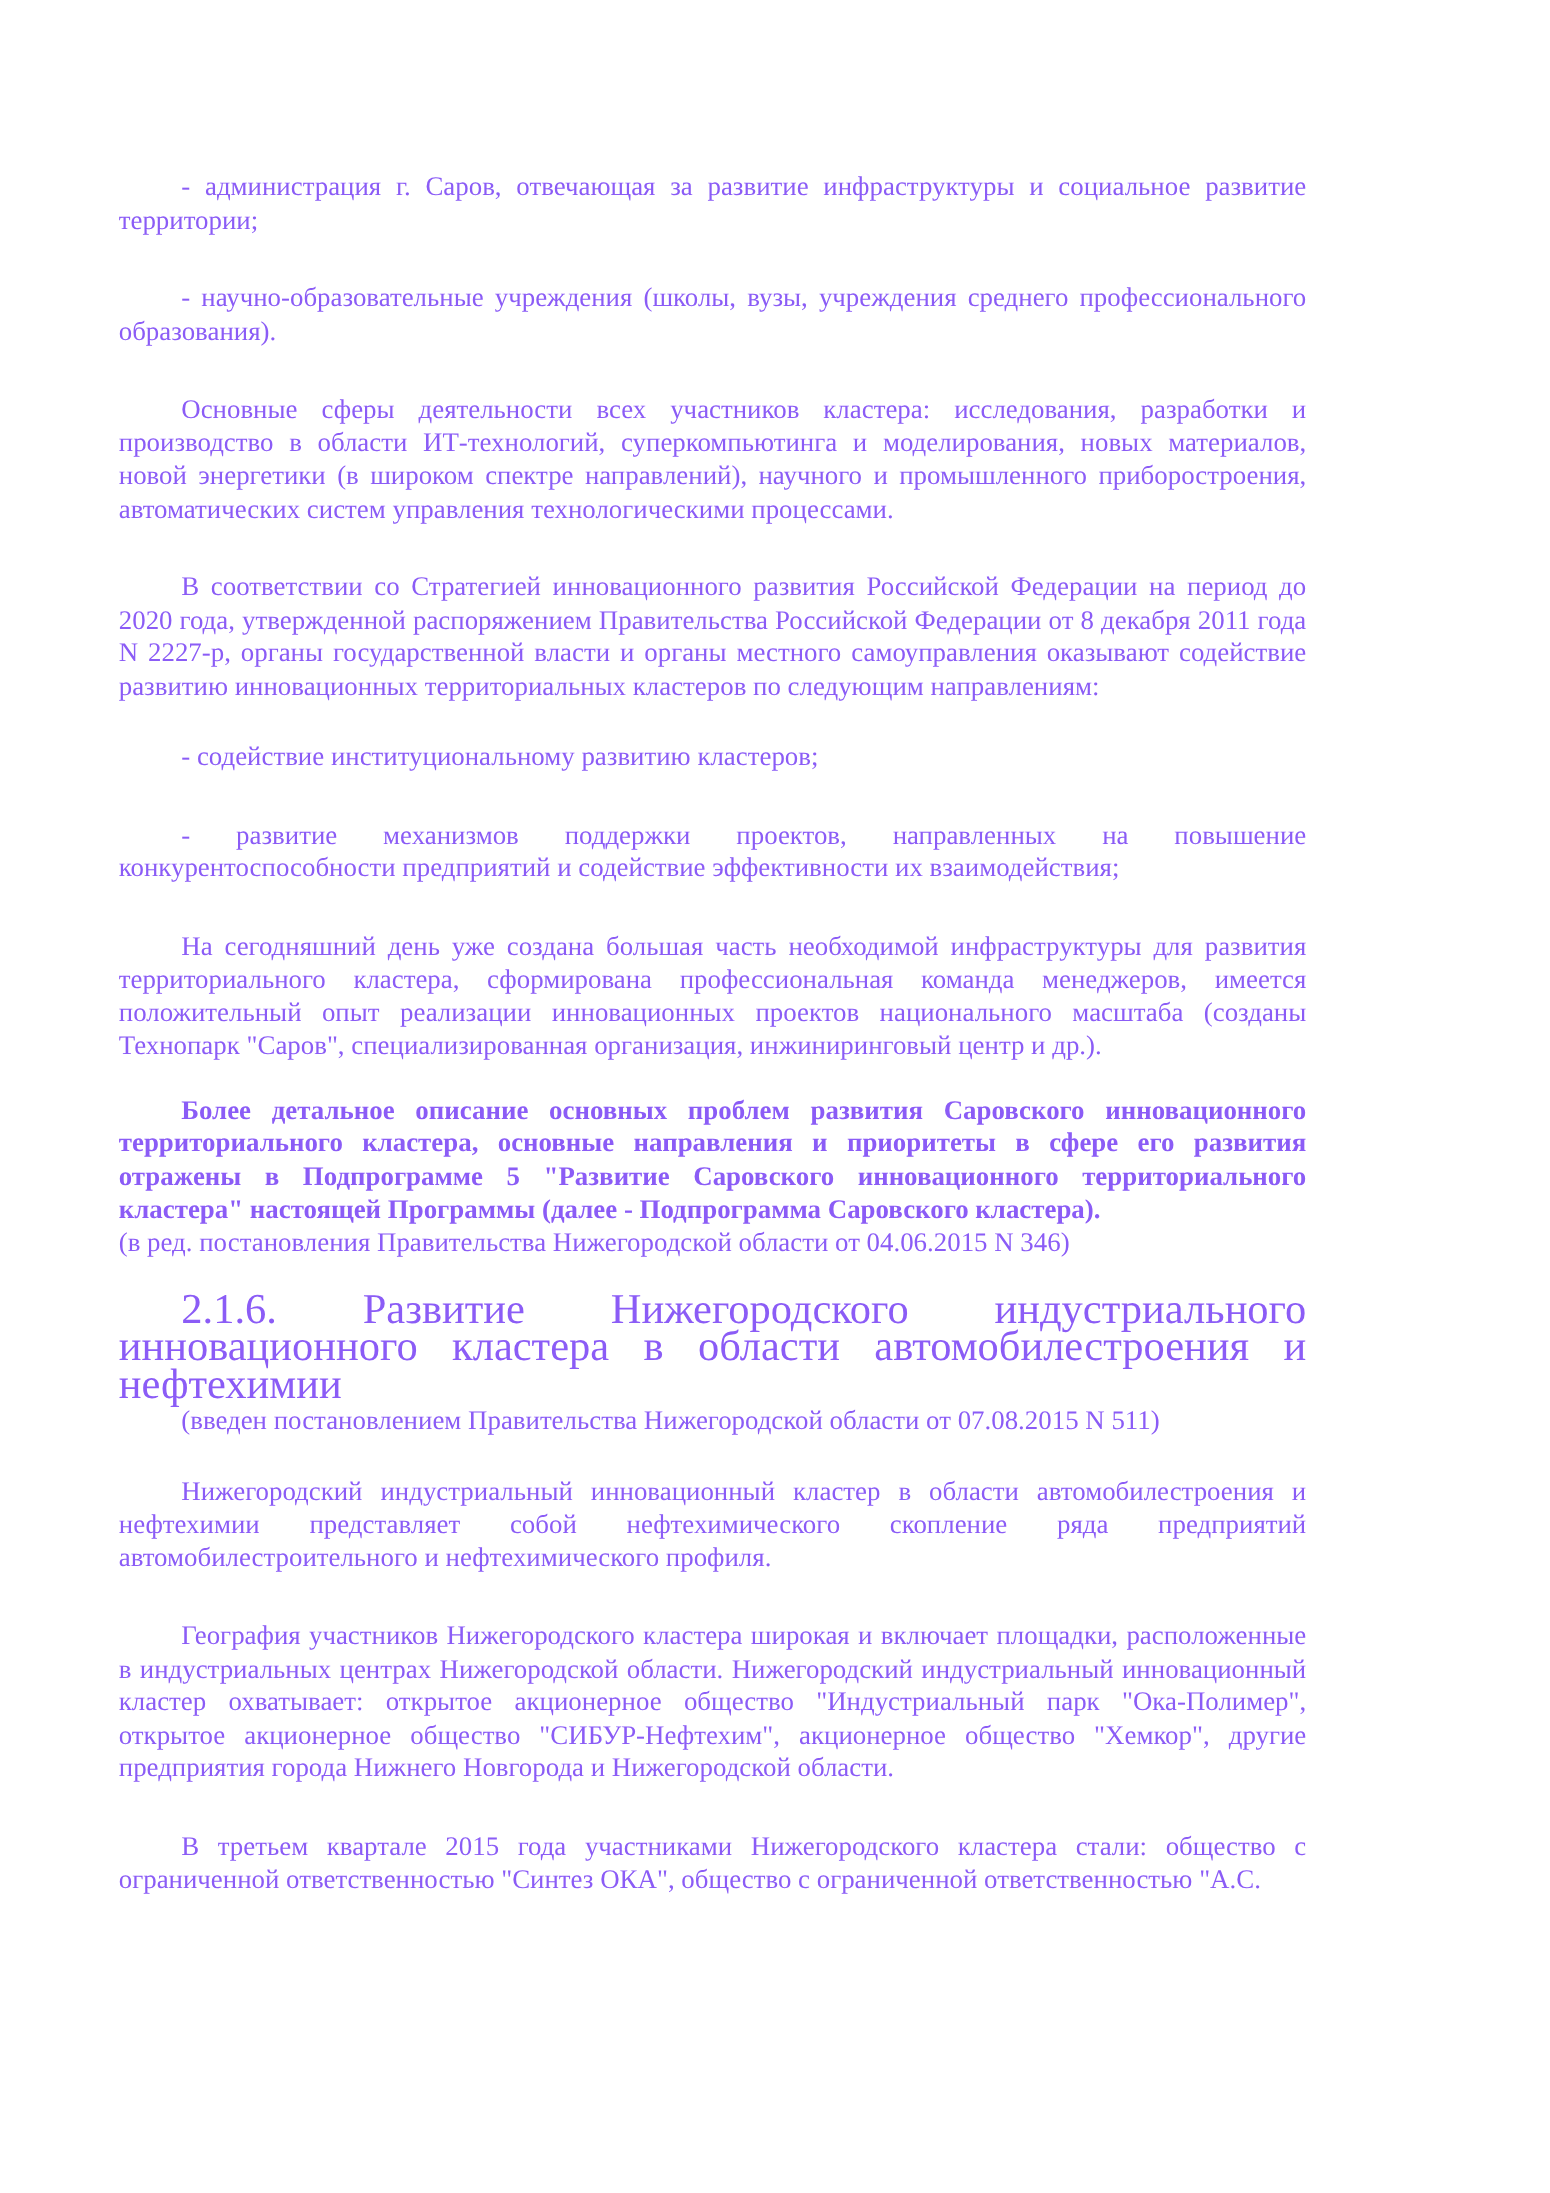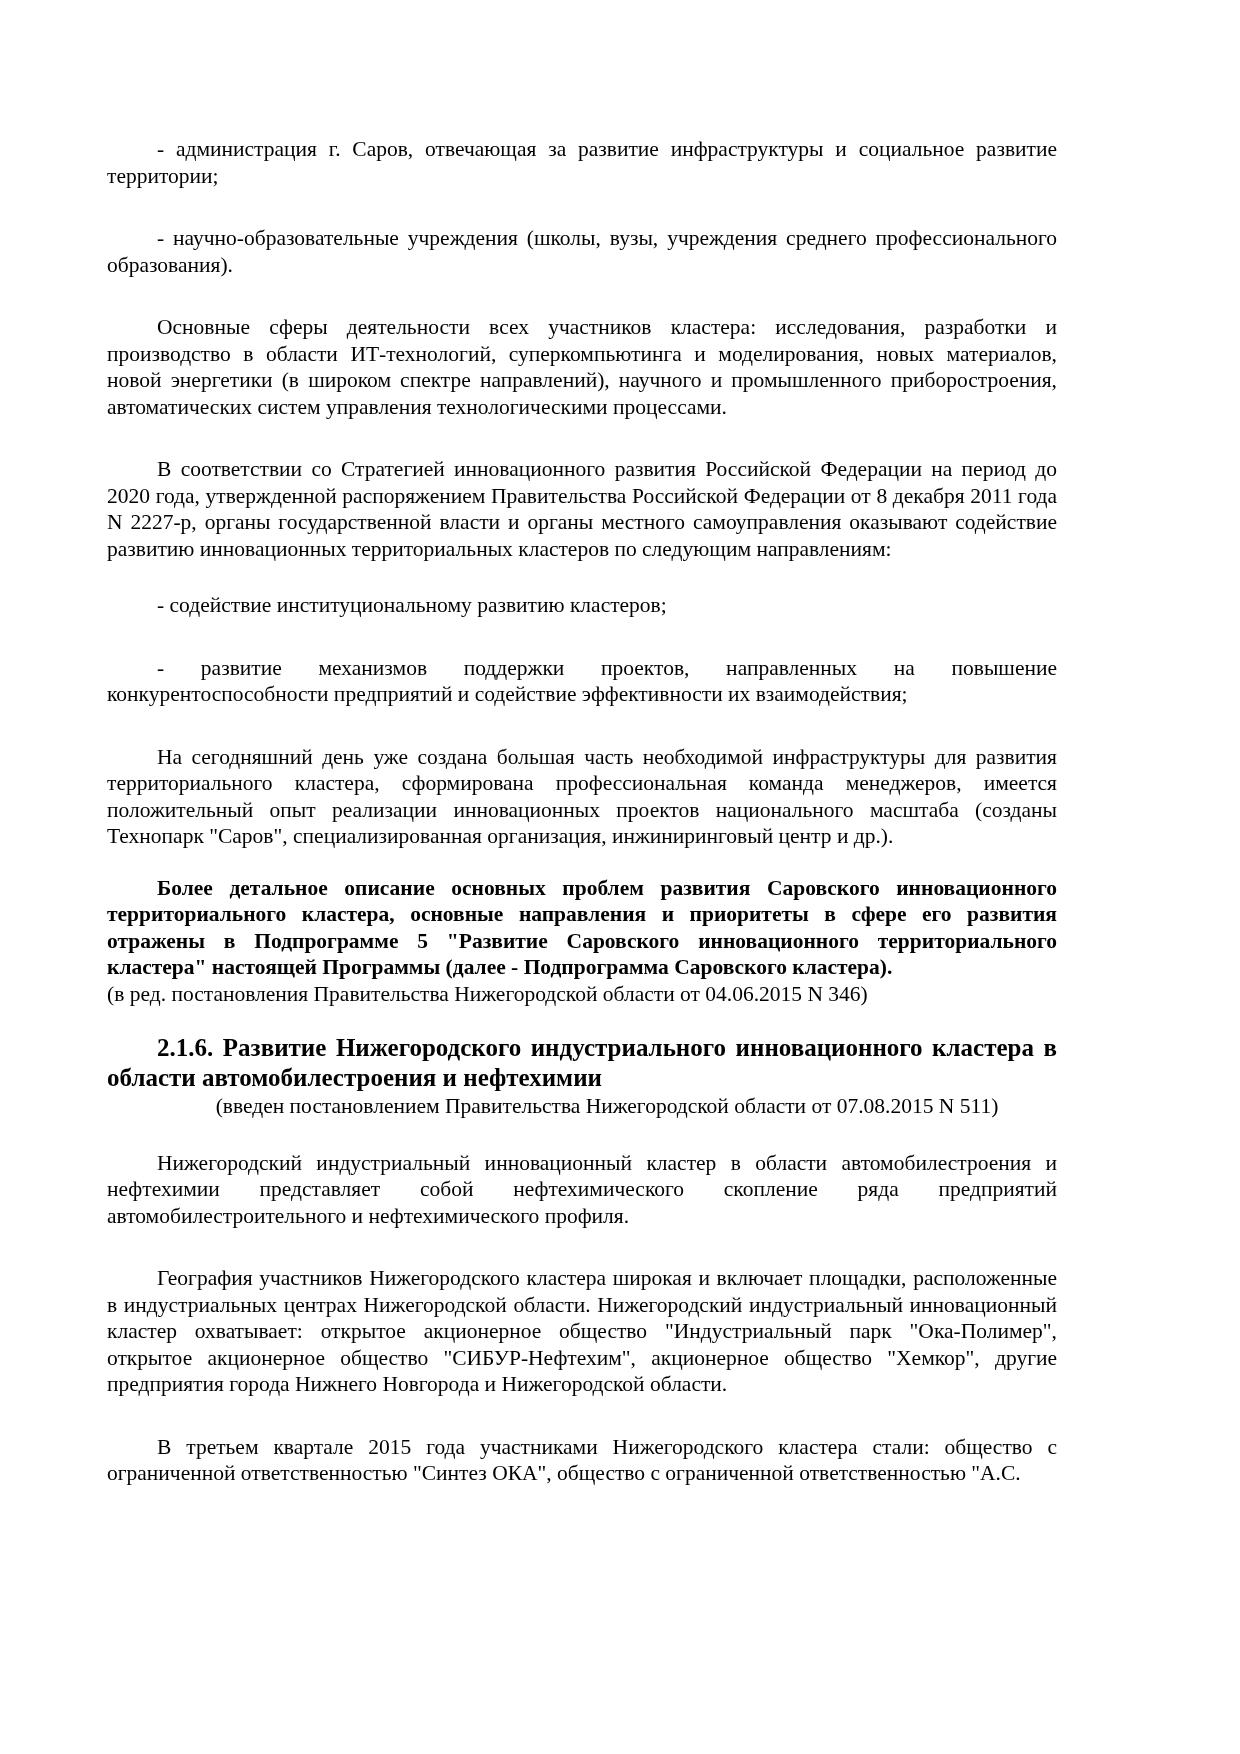--- a/index.html
+++ b/index.html
@@ -1,30 +1,30 @@
 <!DOCTYPE html>
 <html><head>
   <meta charset="utf-8">
   <style>
     html, body { margin: 0; padding: 0; background: #ffffff; }
     body { width: 1240px; height: 1754px; position: relative; overflow: hidden; }
     .page {
-      position: absolute; left: 107px; top: 136px; width: 950px;
+      position: absolute; left: 95px; top: 136px; width: 950px;
       font-family: "Liberation Serif", "DejaVu Serif", serif;
-      font-size: 21.5px; line-height: 26.5px; color: #000000;
+      font-size: 21.5px; line-height: 26.5px; color: #8b5cf6;
     }
     .p { text-align: justify; text-indent: 50px; margin: 0 0 21px 0; }
     .p.tight { margin-bottom: 0; font-weight: bold; }
     .note { text-align: left; text-indent: 0; margin: 0 0 26px 0; }
     .heading {
-      font-weight: bold; font-size: 25px; line-height: 30px;
+      font-weight: normal; font-size: 34px; line-height: 30px;
       text-align: justify; text-indent: 50px; margin: 0;
       text-align-last: left;
     }
-    .heading-note { text-indent: 50px; margin: 0 0 30px 0; text-align: center; }
+    .heading-note { text-indent: 50px; margin: 0 0 30px 0; }
   </style>
 </head>
 <body>
 
 <div class="page">
   <p class="p" style="margin-bottom:36px">- администрация г. Саров, отвечающая за развитие инфраструктуры и социальное развитие территории;</p>
   <p class="p" style="margin-bottom:36px">- научно-образовательные учреждения (школы, вузы, учреждения среднего профессионального образования).</p>
   <p class="p" style="margin-bottom:36px">Основные сферы деятельности всех участников кластера: исследования, разработки и производство в области ИТ-технологий, суперкомпьютинга и моделирования, новых материалов, новой энергетики (в широком спектре направлений), научного и промышленного приборостроения, автоматических систем управления технологическими процессами.</p>
   <p class="p" style="margin-bottom:30px">В соответствии со Стратегией инновационного развития Российской Федерации на период до 2020 года, утвержденной распоряжением Правительства Российской Федерации от 8 декабря 2011 года N 2227-р, органы государственной власти и органы местного самоуправления оказывают содействие развитию инновационных территориальных кластеров по следующим направлениям:</p>
   <p class="p" style="margin-bottom:36px">- содействие институциональному развитию кластеров;</p>

